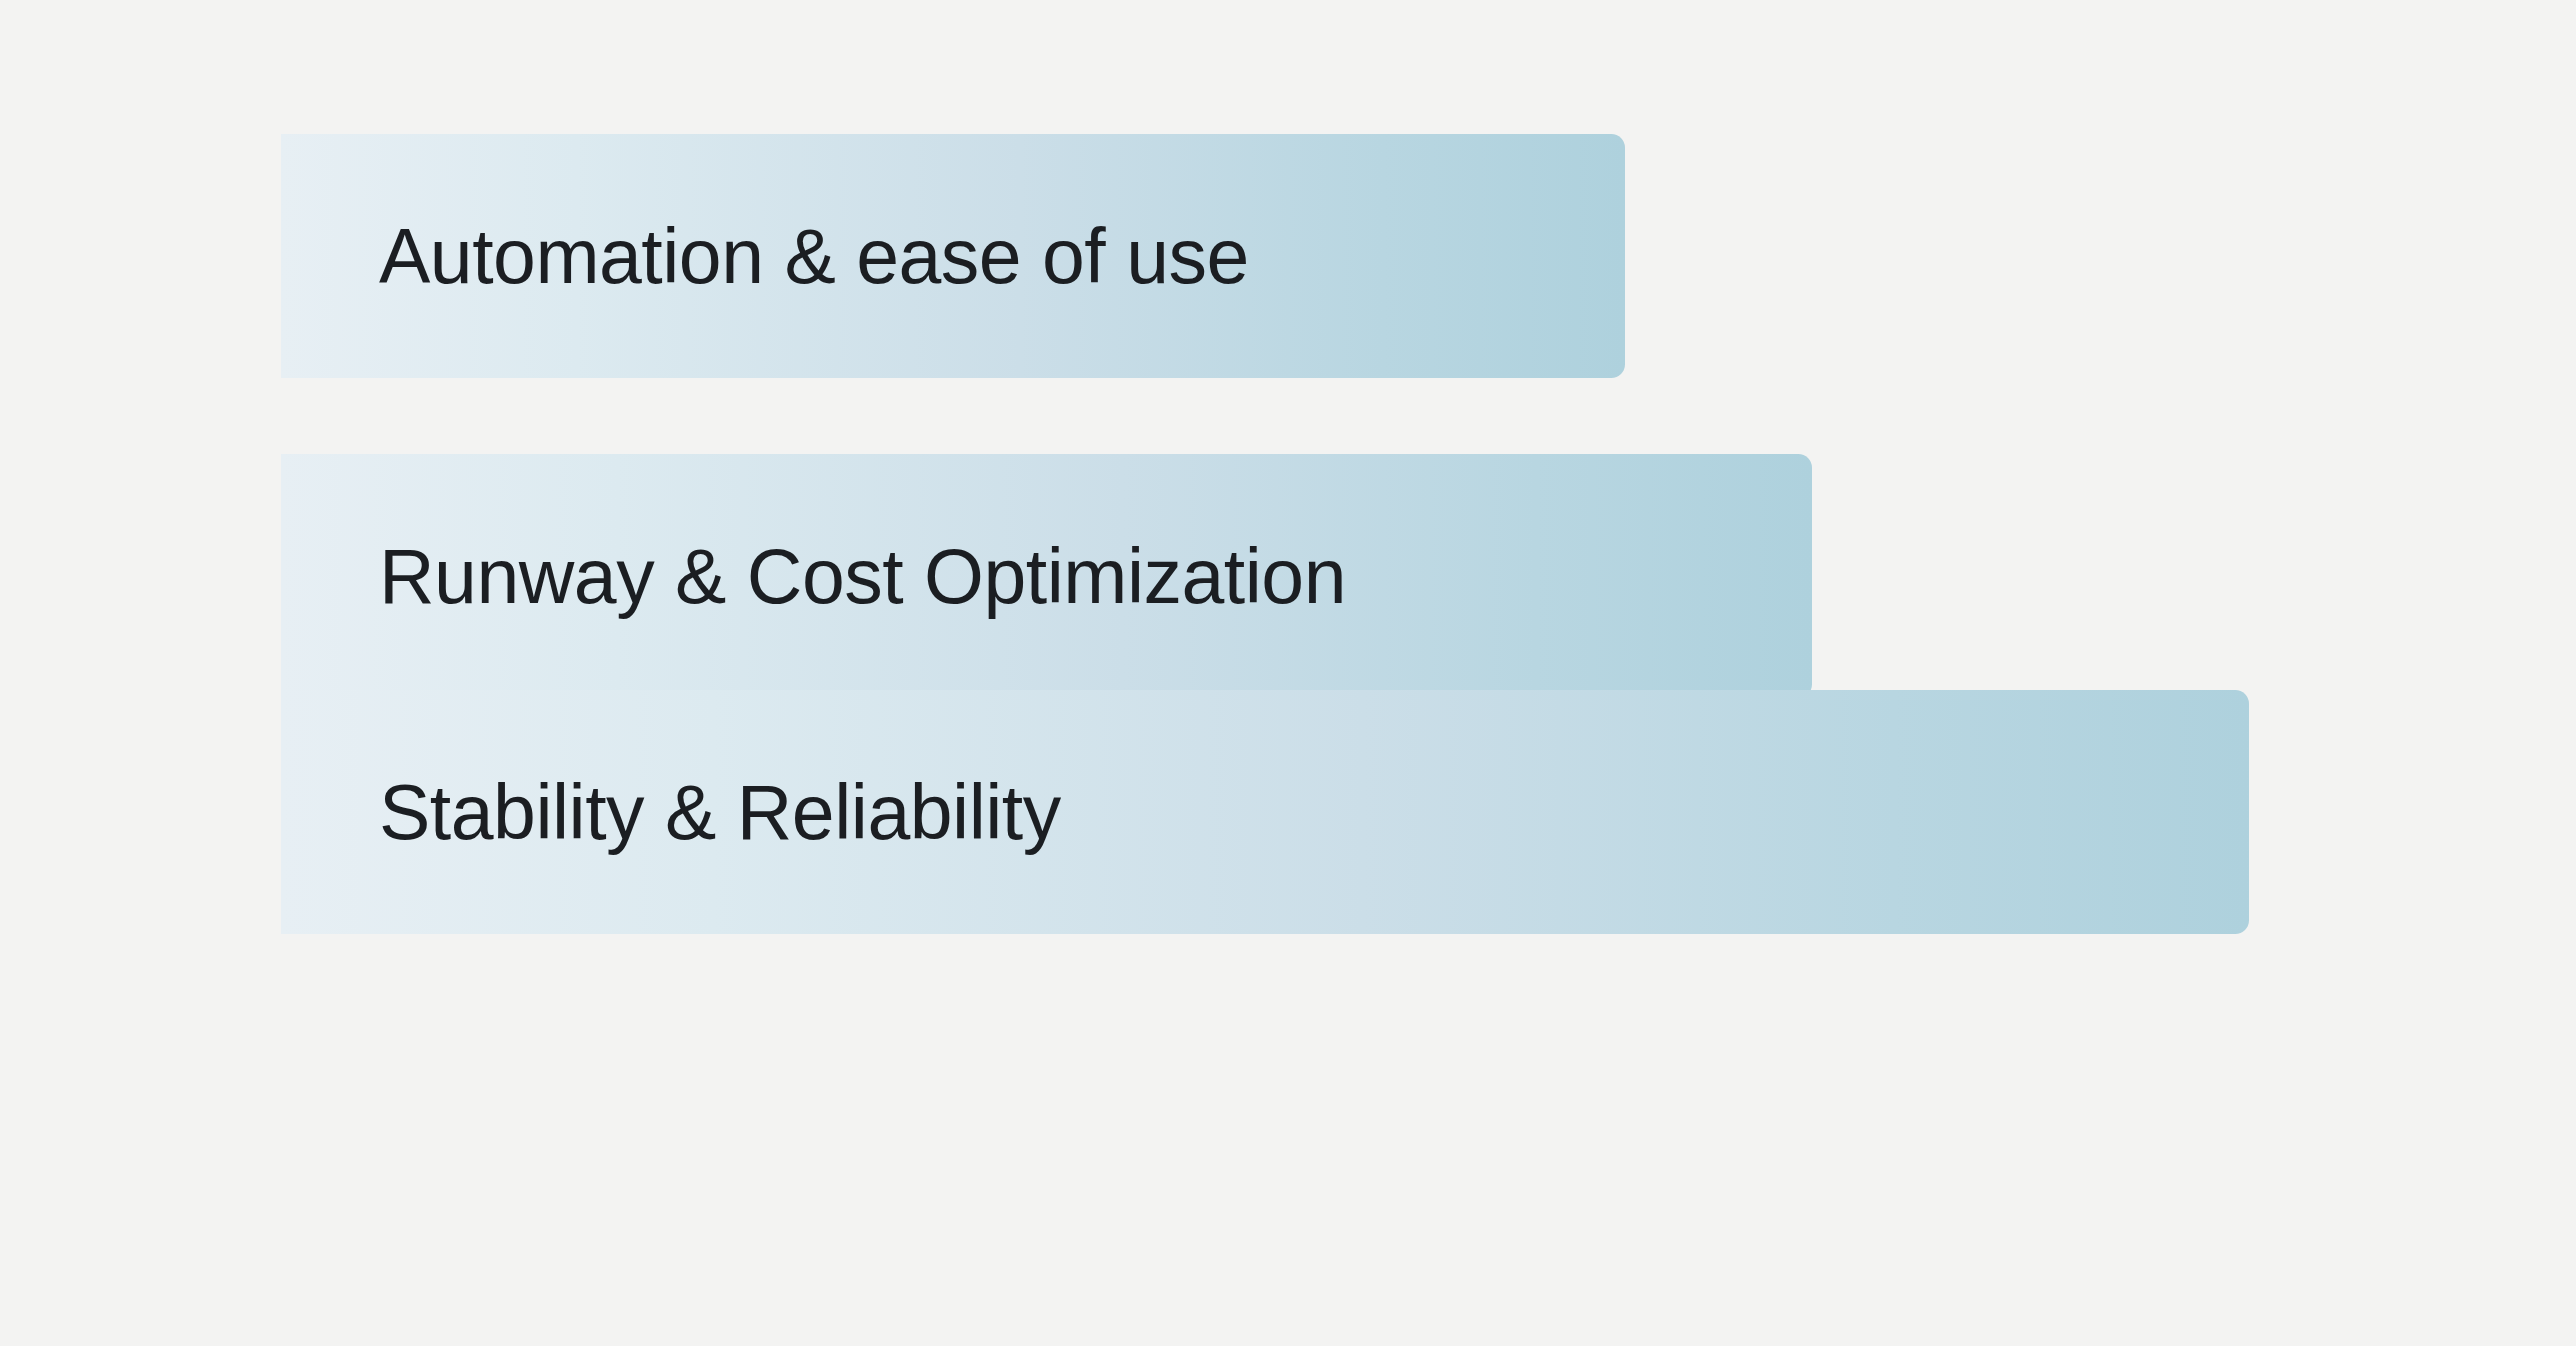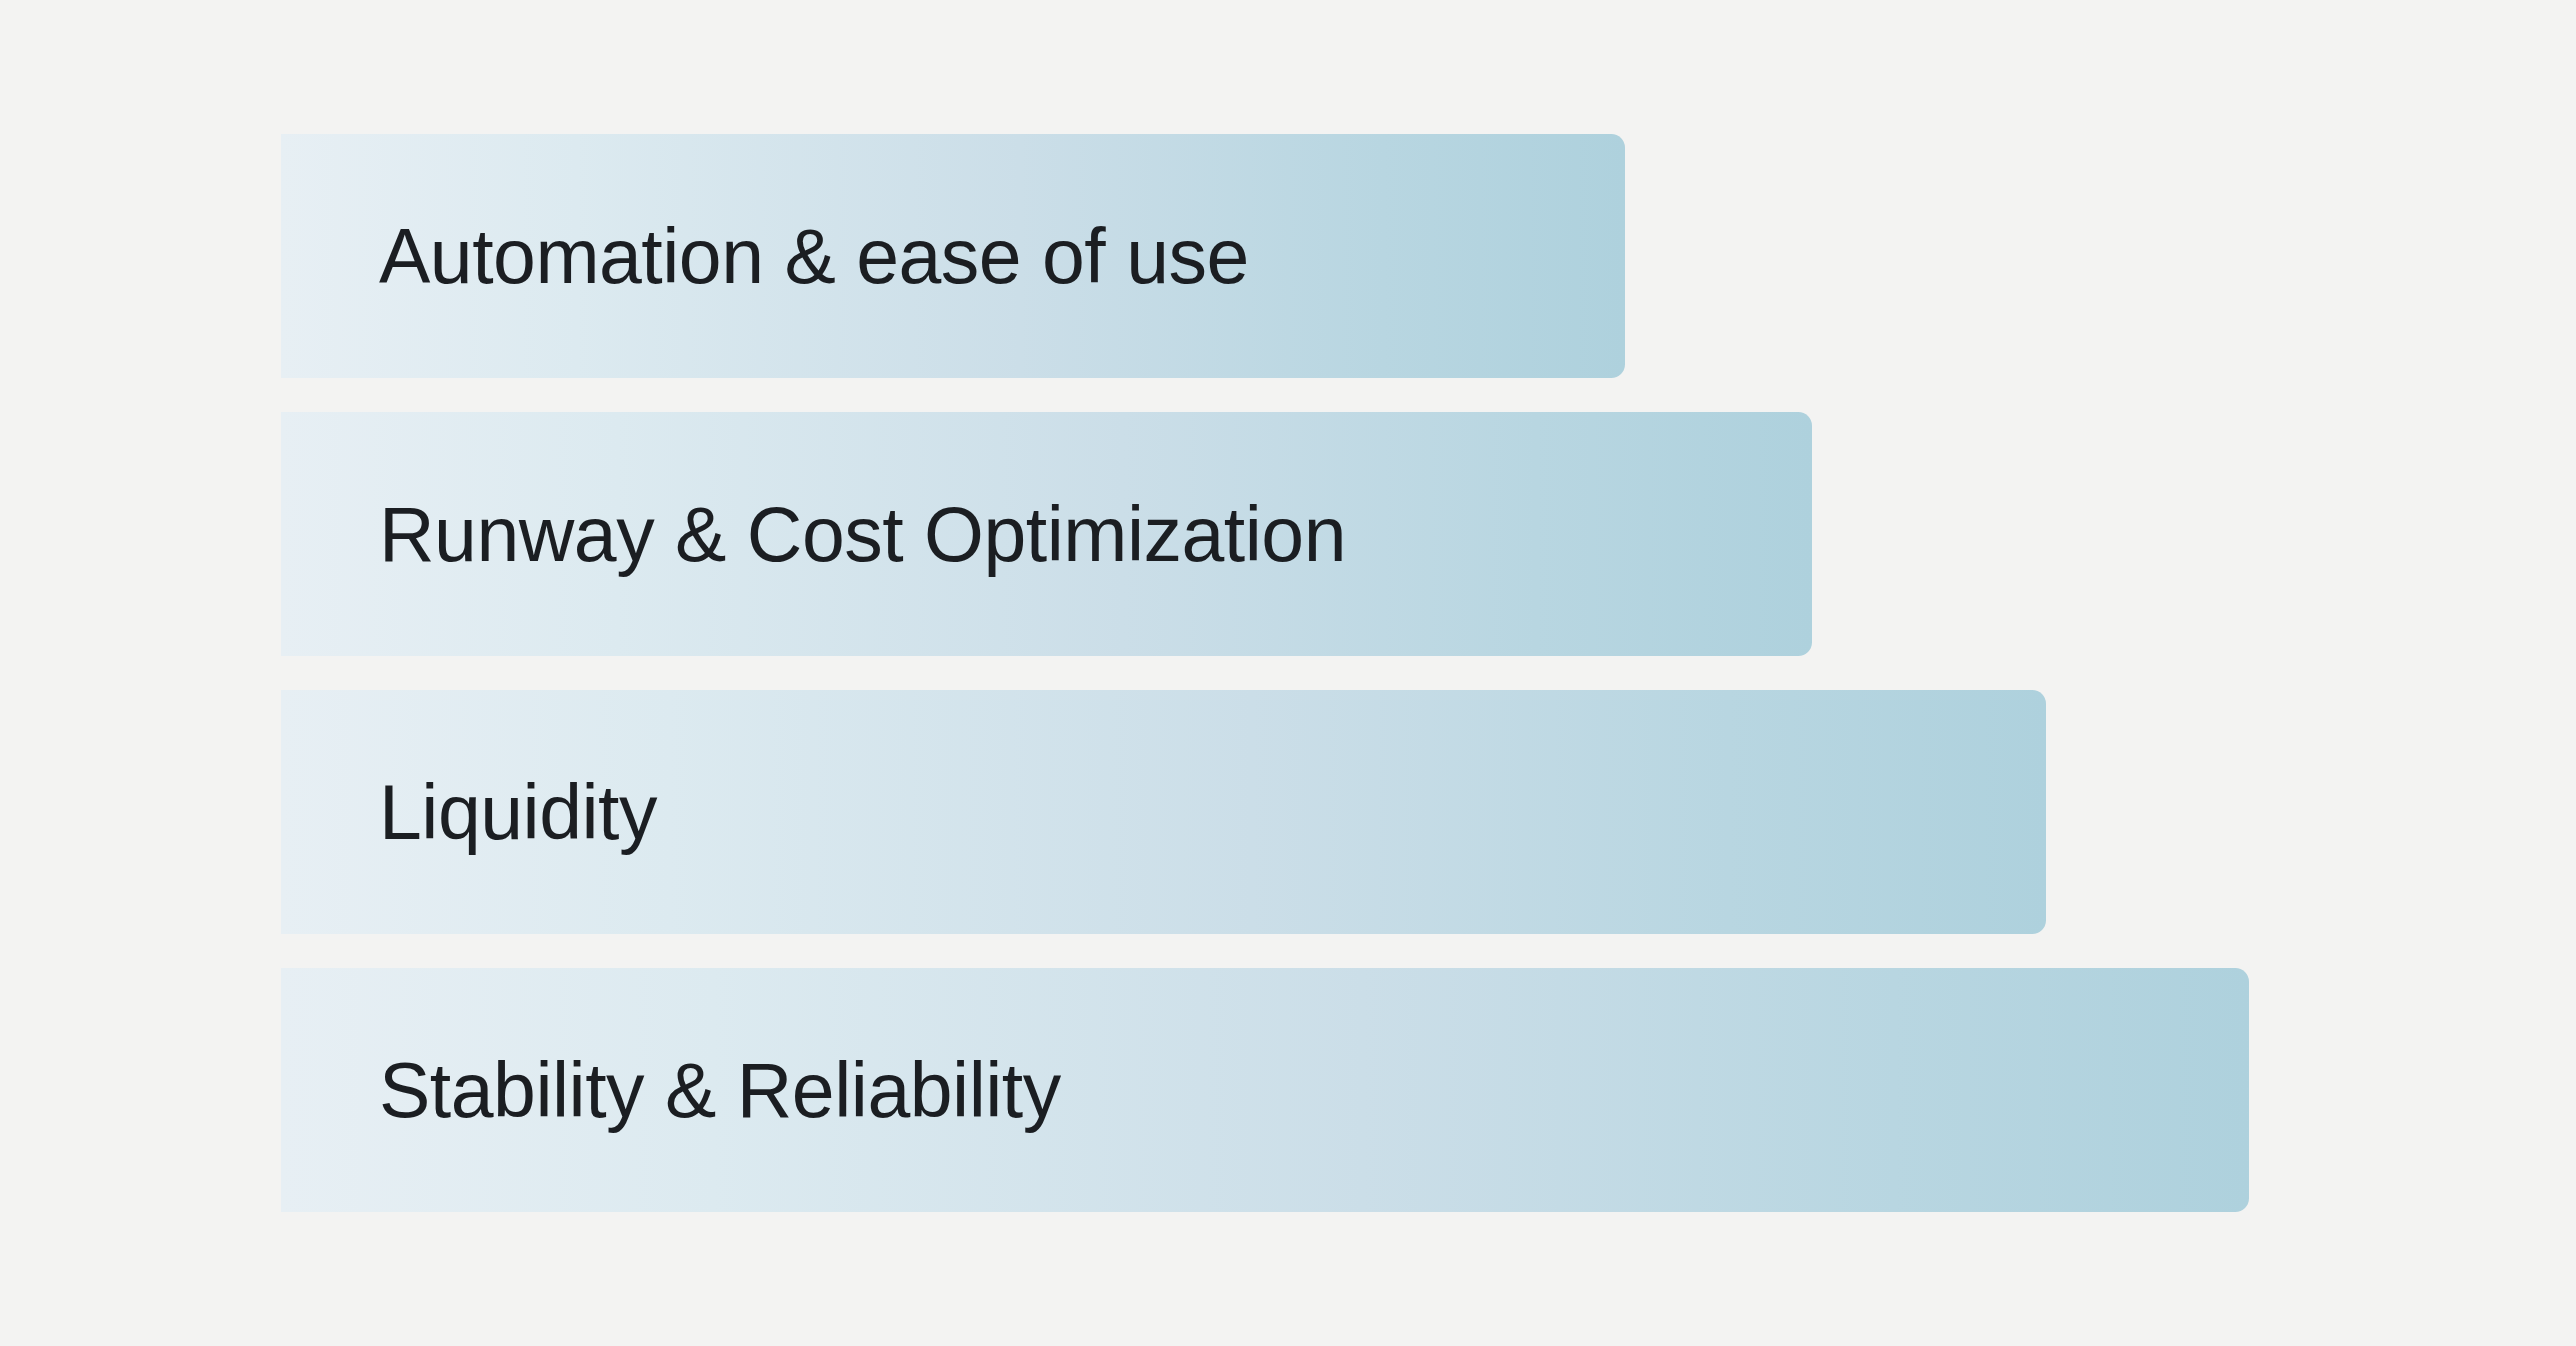--- a/index.html
+++ b/index.html
@@ -65,30 +65,25 @@
 <div id="chart-root">
   <div class="bars-wrap">
 
     <div class="bar-row">
       <div class="bar" style="width:1344px;">
         <span class="bar-label">Automation &amp; ease of use</span>
       </div>
     </div>
 
     <div class="bar-row">
-      <div class="bar" style="width:1531px;">
+      <div class="bar" style="width:1531px;margin-top:42px;">
         <span class="bar-label">Runway &amp; Cost Optimization</span>
       </div>
     </div>
 
-    <div class="bar-row">
-      <div class="bar" style="width:1765px;">
-        <span class="bar-label">Liquidity</span>
-      </div>
-    </div>
 
     <div class="bar-row">
       <div class="bar" style="width:1968px;">
         <span class="bar-label">Stability &amp; Reliability</span>
       </div>
     </div>
 
   </div>
 </div>
 

